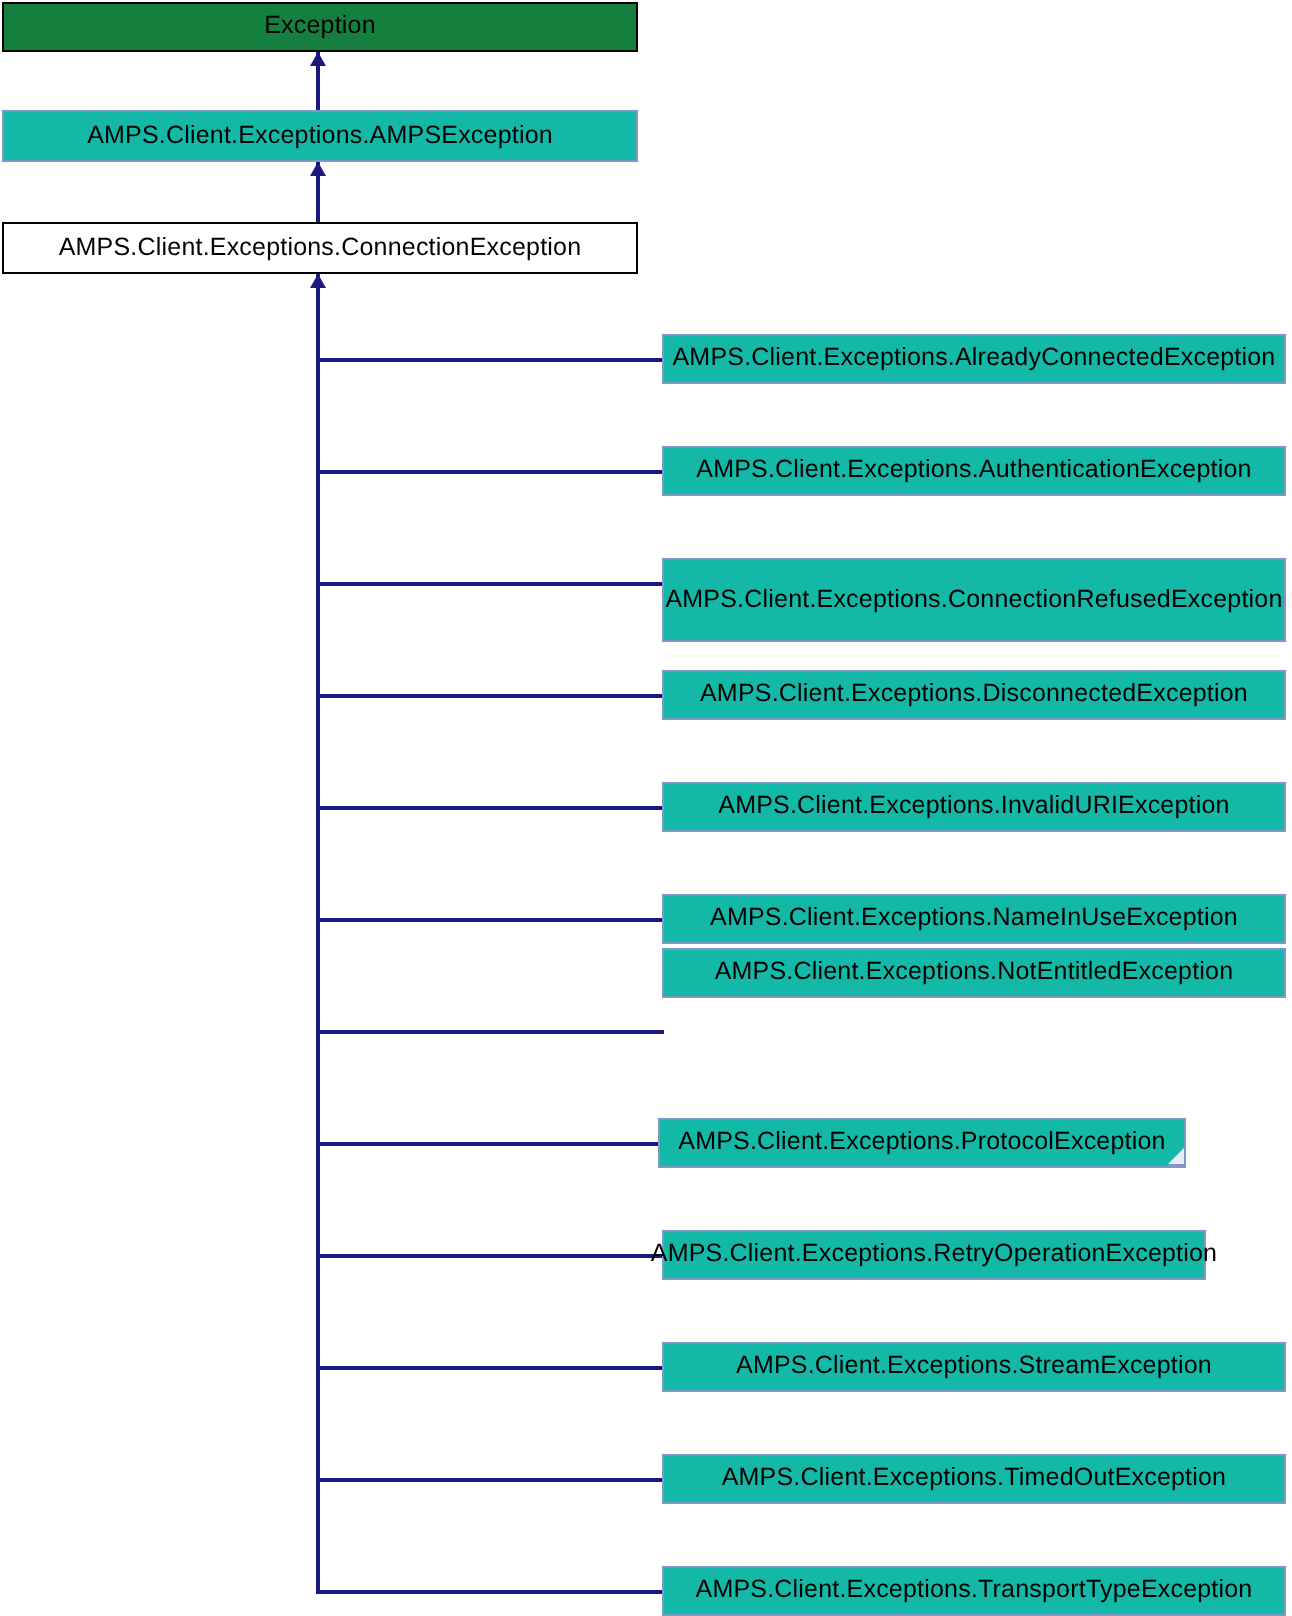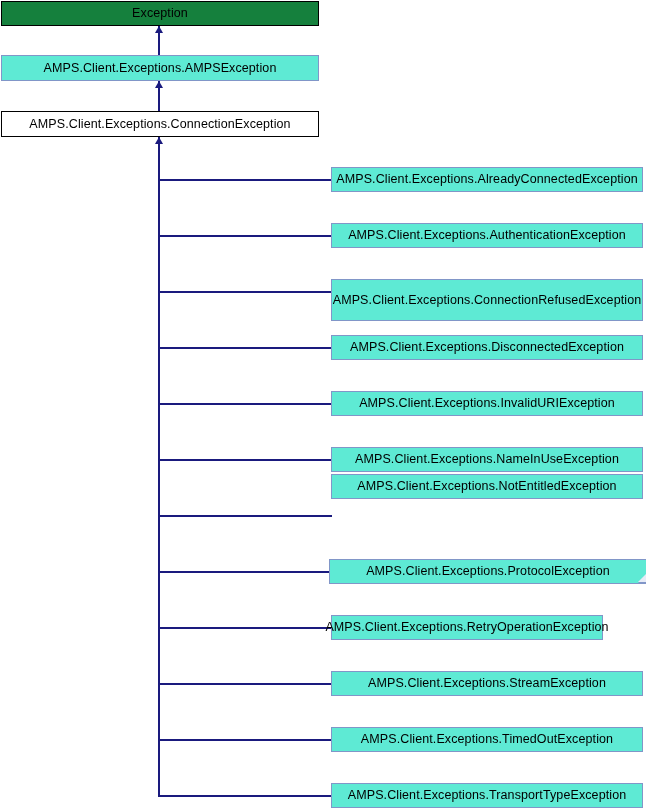--- a/index.html
+++ b/index.html
@@ -42,21 +42,21 @@
     background: #15803d;
     border: 1px solid #000000;
   }
   
   .node.plain {
     background: #ffffff;
     border: 1px solid #000000;
   }
   
   .node.linked {
-    background: #5eead4;
+    background: #14b8a6;
     border: 1px solid #8196c8;
   }
 
   
   .node.folded::after {
     content: "";
     position: absolute;
     right: -1px;
     bottom: -1px;
     width: 0;
@@ -153,21 +153,21 @@
   <div class="node linked" style="left:331px; top:447px; width:312px; height:25px;">
     <span class="node-label">AMPS.Client.Exceptions.NameInUseException</span>
   </div>
 
   <div class="edge-h" style="left:158px; top:515px; width:174px;"></div>
   <div class="node linked" style="left:331px; top:474px; width:312px; height:25px;">
     <span class="node-label">AMPS.Client.Exceptions.NotEntitledException</span>
   </div>
 
   <div class="edge-h" style="left:158px; top:571px; width:172px;"></div>
-  <div class="node linked folded" style="left:329px; top:559px; width:318px; height:25px;">
+  <div class="node linked folded" style="left:329px; top:559px; width:264px; height:25px;">
     <span class="node-label">AMPS.Client.Exceptions.ProtocolException</span>
   </div>
 
   <div class="edge-h" style="left:158px; top:627px; width:174px;"></div>
   <div class="node linked" style="left:331px; top:615px; width:272px; height:25px;">
     <span class="node-label">AMPS.Client.Exceptions.RetryOperationException</span>
   </div>
 
   <div class="edge-h" style="left:158px; top:683px; width:174px;"></div>
   <div class="node linked" style="left:331px; top:671px; width:312px; height:25px;">

